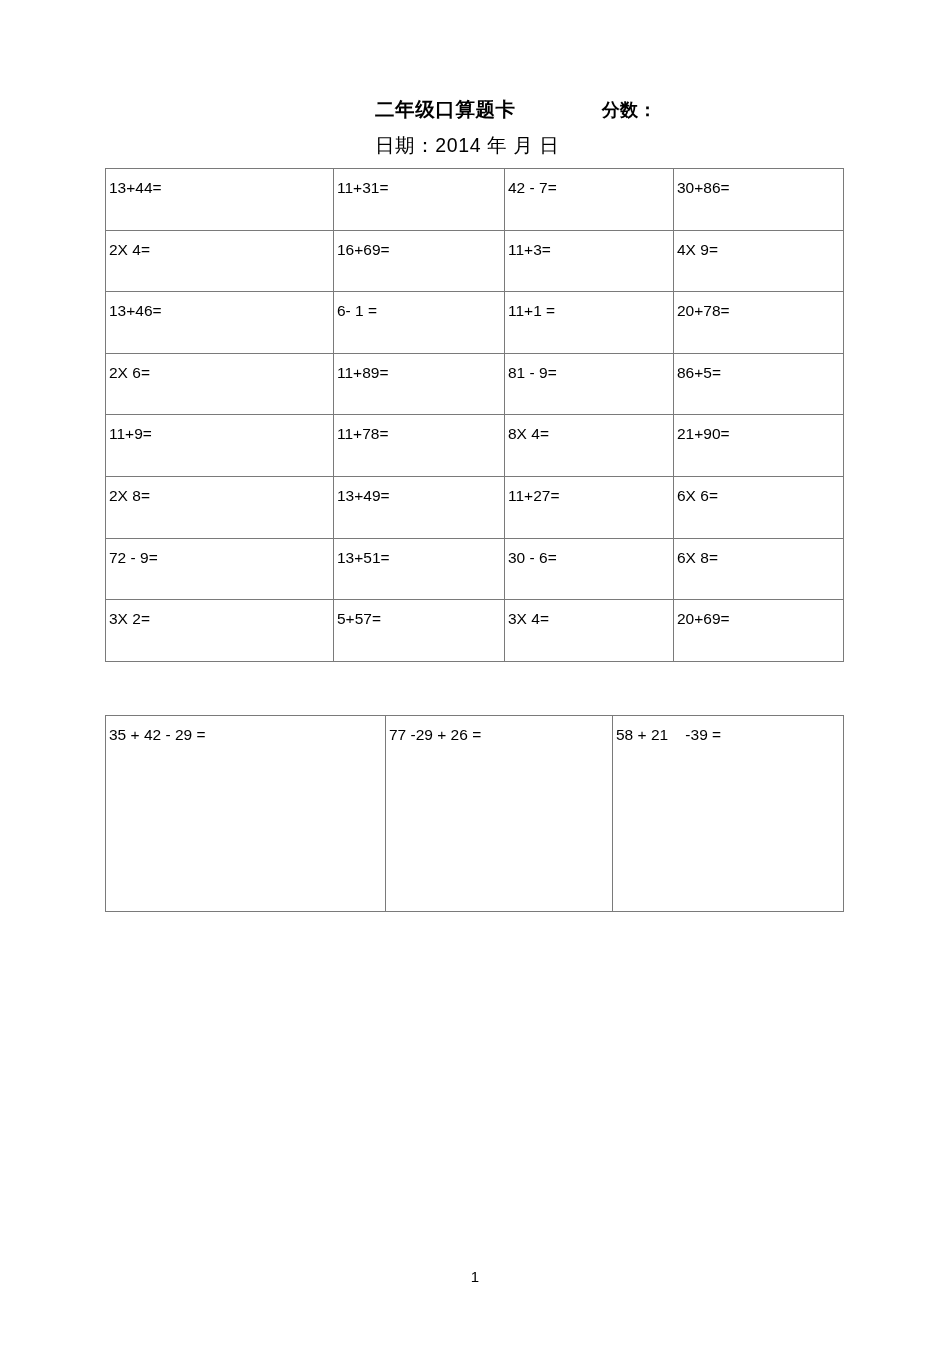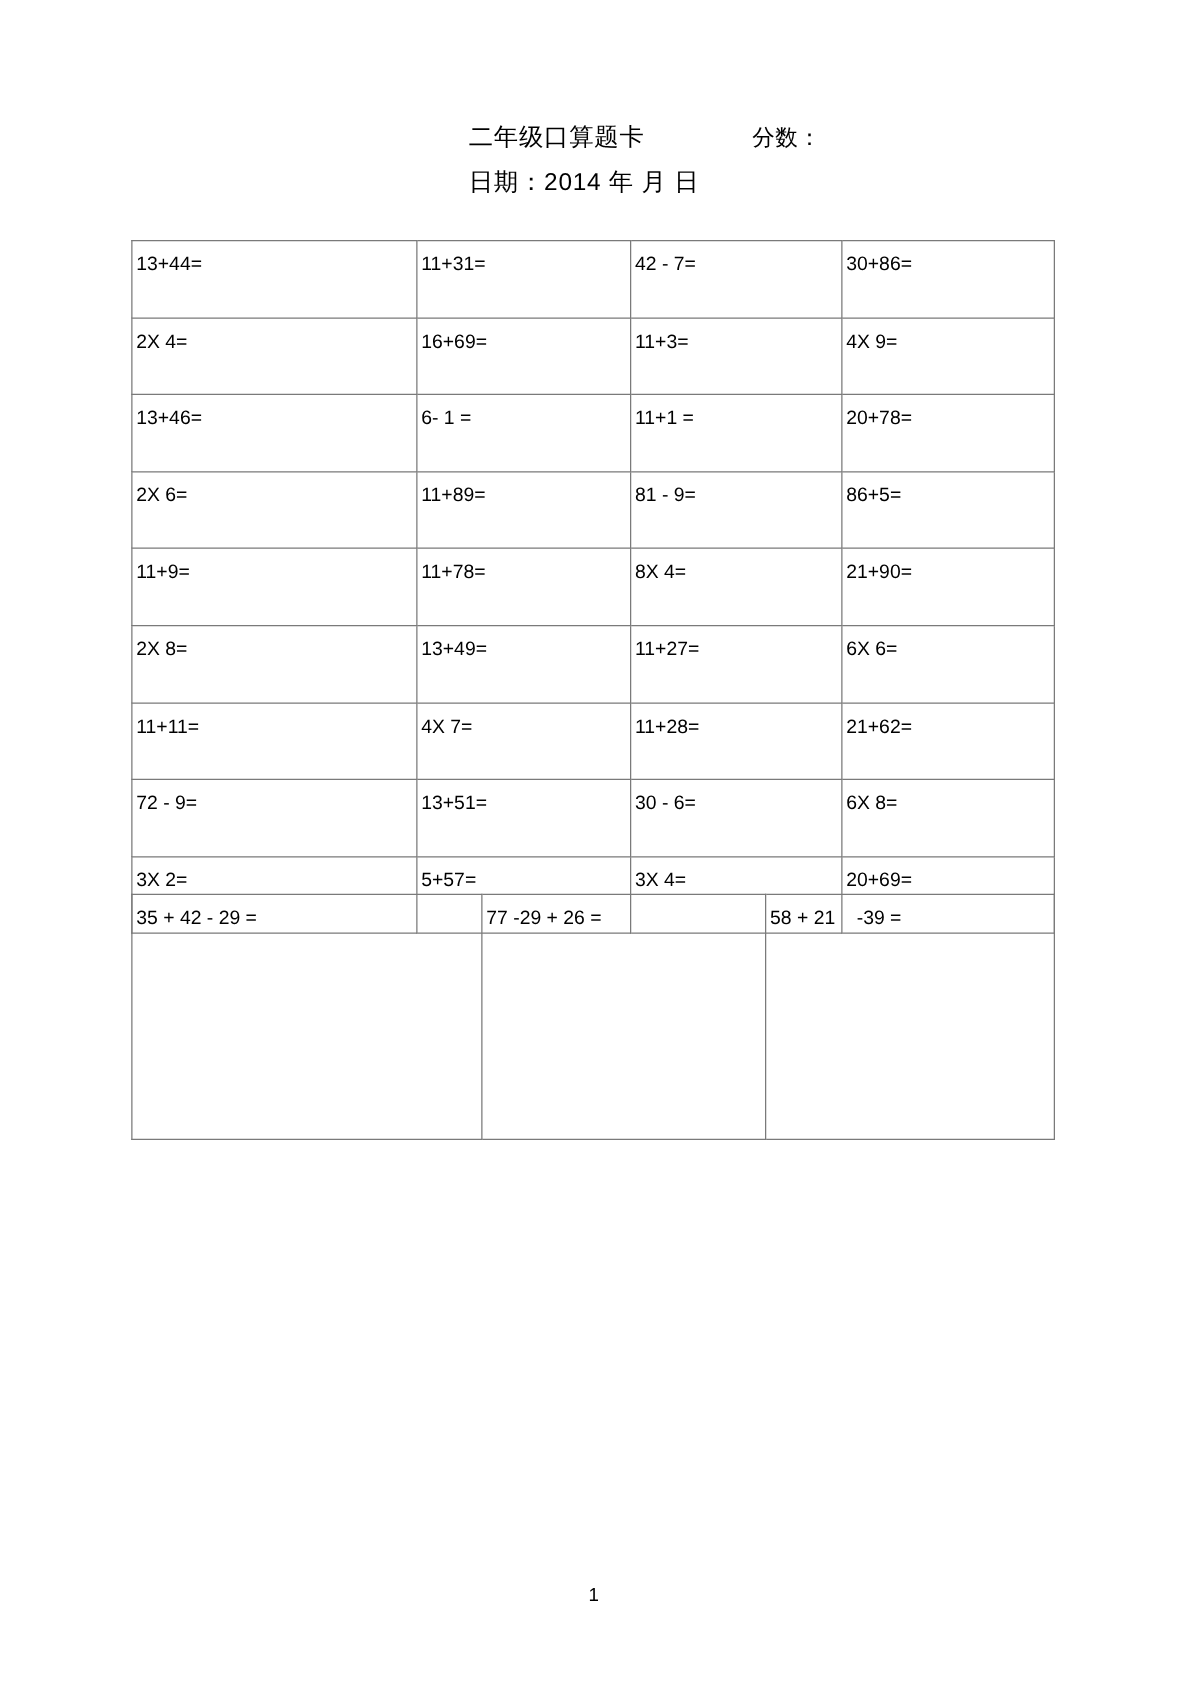--- a/index.html
+++ b/index.html
@@ -28,21 +28,21 @@
     position: absolute;
     left: 105px;
     top: 96px;
     width: 740px;
   }
   .header-line {
     display: flex;
     align-items: baseline;
     white-space: nowrap;
   }
-  .header-line-1 { margin-left: 270px; }
+  .header-line-1 { margin-left: 270px; font-weight: bold; }
   .header-line-2 { margin-left: 270px; margin-top: 9px; }
 
   .title-main {
     font-size: 19.5px;
     letter-spacing: 0.6px;
   }
   .score-label {
     font-size: 18px;
     margin-left: 86px;
     letter-spacing: 0.4px;
@@ -54,21 +54,21 @@
 
   
   .grid-top,
   .grid-bottom {
     position: absolute;
     left: 105px;
     width: 738px;
     border-collapse: collapse;
     table-layout: fixed;
   }
-  .grid-top { top: 192px; }
+  .grid-top { top: 168px; }
   .grid-bottom { top: 715px; }
 
   .grid-top td,
   .grid-bottom td {
     border: 1px solid #7a7a7a;
     vertical-align: top;
     font-size: 15.5px;
     padding: 10px 0 0 3px;
     white-space: pre;
     line-height: 1.1;
@@ -151,26 +151,20 @@
         <td>8X 4=</td>
         <td>21+90=</td>
       </tr>
       <tr>
         <td>2X 8=</td>
         <td>13+49=</td>
         <td>11+27=</td>
         <td>6X 6=</td>
       </tr>
       <tr>
-        <td>11+11=</td>
-        <td>4X 7=</td>
-        <td>11+28=</td>
-        <td>21+62=</td>
-      </tr>
-      <tr>
         <td>72 - 9=</td>
         <td>13+51=</td>
         <td>30 - 6=</td>
         <td>6X 8=</td>
       </tr>
       <tr>
         <td>3X 2=</td>
         <td>5+57=</td>
         <td>3X 4=</td>
         <td>20+69=</td>

